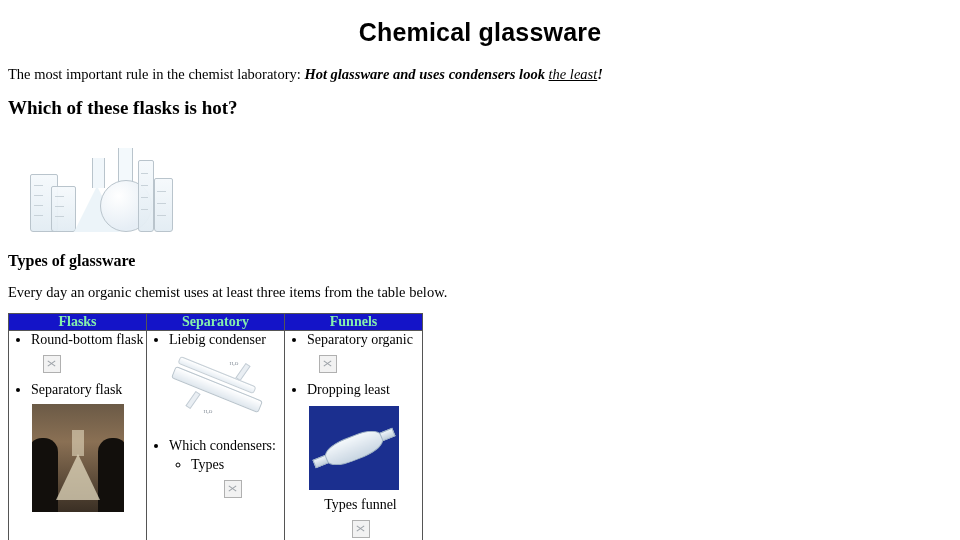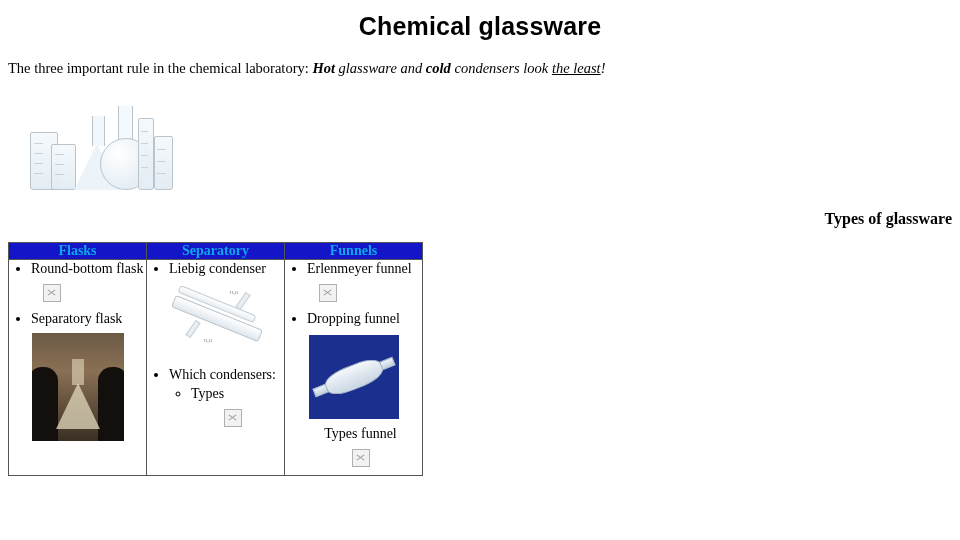--- a/index.html
+++ b/index.html
@@ -16,34 +16,35 @@
   }
   .page {
     padding: 8px 8px 0 8px;
     box-sizing: border-box;
   }
   .page-title {
     text-align: center;
     font-family: "Liberation Sans", sans-serif;
     font-size: 25px;
     font-weight: bold;
-    margin: 4px 0 18px 0;
+    margin: 10px 0 18px 0;
     letter-spacing: 0.2px;
   }
   .intro {
     font-size: 14.5px;
     margin: 0 0 14px 0;
     line-height: 1.25;
   }
   .intro .b-i {
     font-weight: bold;
     font-style: italic;
   }
   .intro .i {
     font-style: italic;
+    font-weight: bold;
   }
   .intro .u-i {
     font-style: italic;
     text-decoration: underline;
   }
   .q-heading {
     font-family: "Liberation Serif", serif;
     font-size: 19px;
     font-weight: bold;
     margin: 0 0 14px 0;
@@ -114,40 +115,39 @@
     left: 88px; bottom: 44px;
     width: 13px; height: 40px;
     border-left: 1px solid #b9c4cc;
     border-right: 1px solid #b9c4cc;
     background: rgba(242,248,252,0.9);
   }
   .section-heading {
     font-size: 16px;
     font-weight: bold;
     margin: 0 0 14px 0;
-    text-align: right;
   }
   .section-text {
     font-size: 14.5px;
     margin: 0 0 12px 0;
   }
   table.glass-table {
     border-collapse: collapse;
     border: 1px solid #555555;
     width: 411px;
     table-layout: fixed;
   }
   table.glass-table td, table.glass-table th {
     border: 1px solid #555555;
     vertical-align: top;
     padding: 0;
   }
   .col-head {
     background: #1414c8;
-    color: #0ea5e9;
+    color: #86efac;
     font-family: "Liberation Serif", serif;
     font-weight: bold;
     font-size: 14px;
     text-align: center;
     padding: 3px 0;
   }
   .cell-body {
     padding: 6px 4px 4px 4px;
   }
   ul.items {
@@ -296,23 +296,24 @@
   }
 </style>
 </head>
 <body>
 
 <div class="page">
 
   <h1 class="page-title">Chemical glassware</h1>
 
   <p class="intro">
-    <span>The three important rule in the chemical laboratory: </span><span class="b-i">Hot</span><span class="i"> glassware and </span><span class="b-i">cold</span><span class="i"> condensers look </span><span class="u-i">the least</span><span class="i">!</span>
+    <span>The most important rule in the chemist laboratory: </span><span class="b-i">Hot</span><span class="i"> glassware and </span><span class="b-i">uses</span><span class="i"> condensers look </span><span class="u-i">the least</span><span class="i">!</span>
   </p>
 
+  <h2 class="q-heading">Which of these flasks is hot?</h2>
 
   <div class="hero">
     <div class="glass beaker-a">
       <div class="tick" style="top:10px"></div>
       <div class="tick" style="top:20px"></div>
       <div class="tick" style="top:30px"></div>
       <div class="tick" style="top:40px"></div>
     </div>
     <div class="glass beaker-b">
       <div class="tick" style="top:9px"></div>
@@ -330,20 +331,21 @@
       <div class="tick" style="top:48px;left:2px;width:7px"></div>
     </div>
     <div class="glass cyl2">
       <div class="tick" style="top:12px;left:2px;width:9px"></div>
       <div class="tick" style="top:24px;left:2px;width:9px"></div>
       <div class="tick" style="top:36px;left:2px;width:9px"></div>
     </div>
   </div>
 
   <h3 class="section-heading">Types of glassware</h3>
+  <p class="section-text">Every day an organic chemist uses at least three items from the table below.</p>
 
   <table class="glass-table">
     <tbody>
         <tr>
       <th class="col-head" style="width:137px">Flasks</th>
       <th class="col-head" style="width:137px">Separatory</th>
       <th class="col-head" style="width:137px">Funnels</th>
     </tr>
     <tr>
 
@@ -390,25 +392,25 @@
             <div class="img-center">
               <span class="broken-img"></span>
             </div>
           </li>
         </ul>
       </td>
 
       <td class="cell-body">
         <ul class="items">
           <li>
-            <span class="item-label">Erlenmeyer funnel</span>
+            <span class="item-label">Separatory organic</span>
             <span class="broken-img"></span>
           </li>
           <li>
-            <span class="item-label">Dropping funnel</span>
+            <span class="item-label">Dropping least</span>
           </li>
         </ul>
         <div class="img-center">
           <div class="photo-sep">
             <div class="stem"></div>
             <div class="body"></div>
           </div>
         </div>
         <ul class="items">
           <li style="list-style:none;margin-left:-8px;text-align:center">

